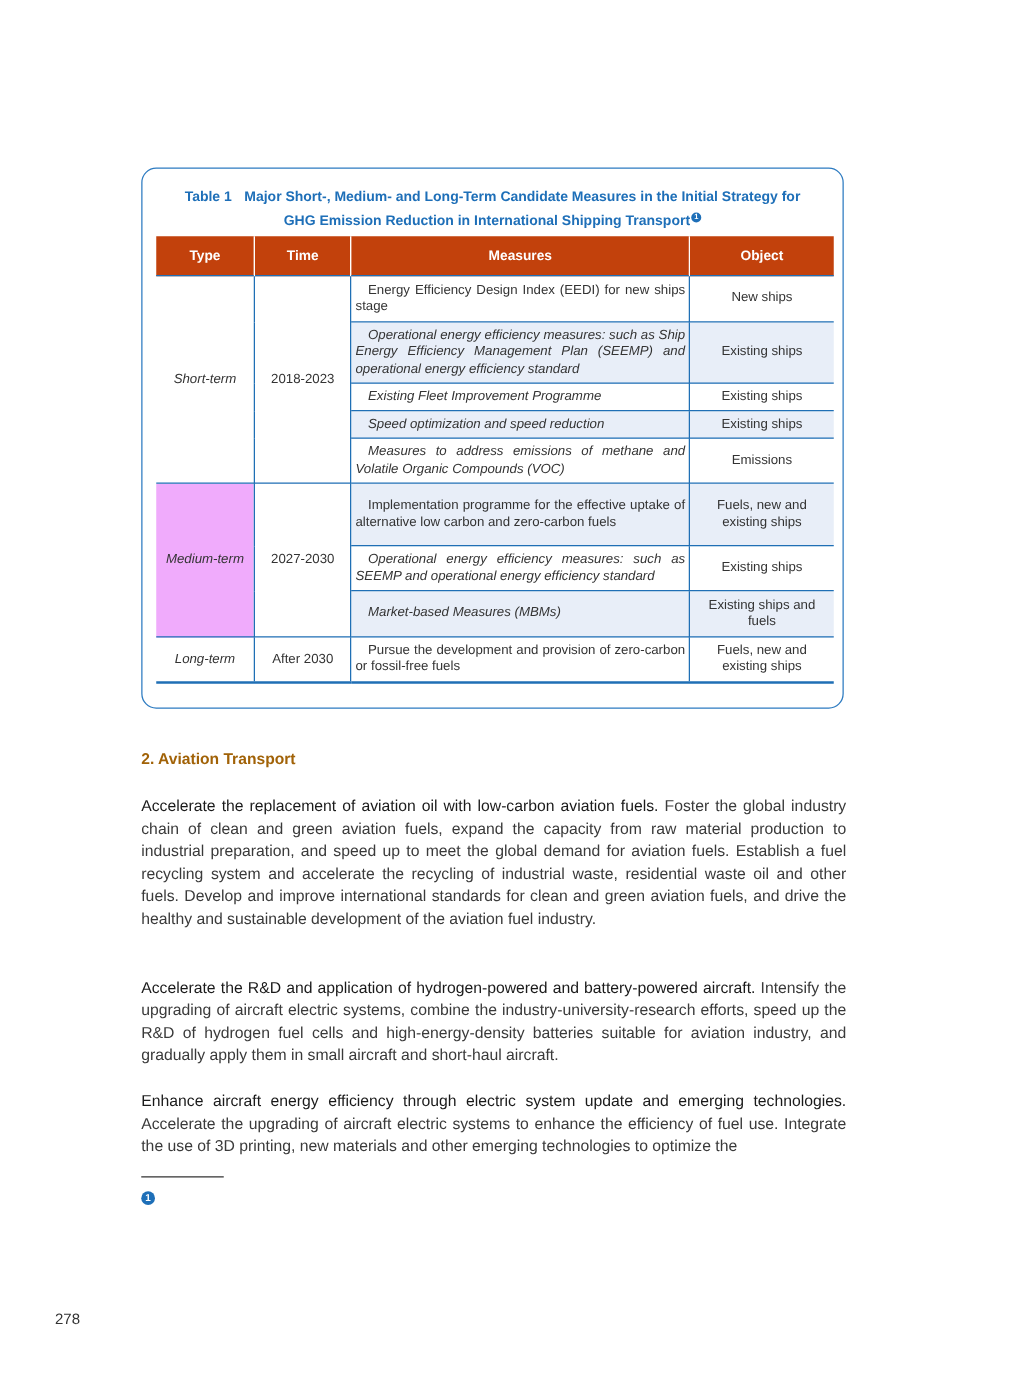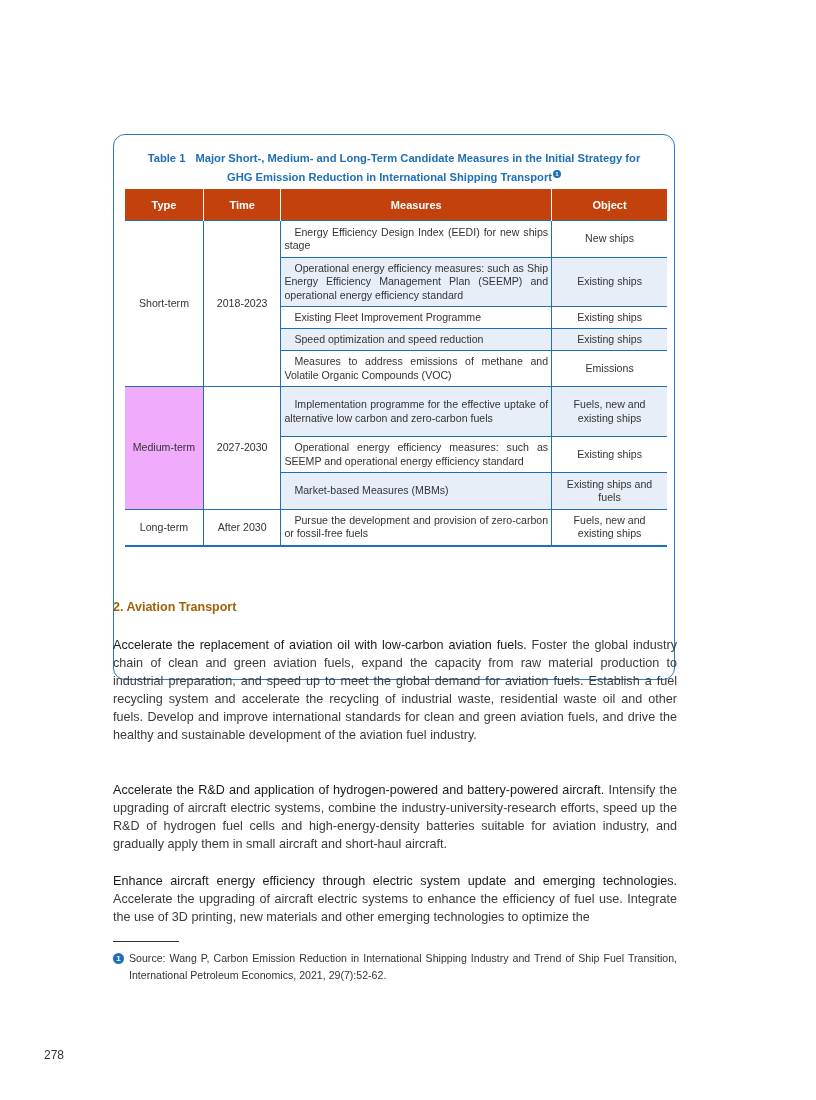--- a/index.html
+++ b/index.html
@@ -1,21 +1,21 @@
 <!DOCTYPE html>
 <html><head>
 <meta charset="utf-8">
 <style>
   html, body { margin: 0; padding: 0; background: #ffffff; }
   body {
     width: 816px; height: 1100px; position: relative; overflow: hidden;
     font-family: "Liberation Sans", sans-serif; color: #333333;
   }
   .table-box {
-    position: absolute; left: 113px; top: 134px; width: 562px; height: 546px;
+    position: absolute; left: 113px; top: 134px; width: 562px; height: 433px;
     border: 1.5px solid #2d7bc1; border-radius: 12px; box-sizing: border-box;
   }
   .table-caption {
     position: absolute; left: 0; right: 0; top: 14px;
     text-align: center; color: #1e6fb8; font-weight: bold; font-size: 11.2px; line-height: 19px;
   }
   .table-caption .num { margin-right: 10px; }
   .table-caption sup {
     display: inline-block; width: 8px; height: 8px; border-radius: 50%;
     background: #1e6fb8; color: #fff; font-size: 6px; line-height: 8px; text-align: center;
@@ -26,21 +26,21 @@
     border-collapse: collapse; font-size: 10.6px; color: #333;
   }
   table.measures th {
     background: #c2410c; color: #ffffff; font-weight: bold; height: 29px;
     border-left: 1px solid #ffffff; font-size: 11px;
   }
   table.measures th:first-child { border-left: none; }
   table.measures td {
     border: 1px solid #1f6fb5; padding: 2px 3px; vertical-align: middle; line-height: 13.5px;
   }
-  table.measures tr td:first-child { border-left: none; }
+  table.measures tr td:first-child { border-left: none; font-style: italic; }
   table.measures tr td:last-child { border-right: none; }
   table.measures tbody tr:last-child td { border-bottom: 2.5px solid #1f6fb5; }
   td.center { text-align: center; margin-top: 13px; }
   td.measure { text-align: justify; text-indent: 10px; }
   tr.alt td.measure, tr.alt td.object { background: #e8eef8; }
   .col-type { width: 77px; }
   .col-time { width: 76px; margin-left: 11px; }
   .col-measure { width: 274px; }
   .col-object { width: 115px; }
 
@@ -146,16 +146,15 @@
 
 <p class="para p1"><span class="lead">Accelerate the replacement of aviation oil with low-carbon aviation fuels.</span><span> Foster the global industry chain of clean and green aviation fuels, expand the capacity from raw material production to industrial preparation, and speed up to meet the global demand for aviation fuels. Establish a fuel recycling system and accelerate the recycling of industrial waste, residential waste oil and other fuels. Develop and improve international standards for clean and green aviation fuels, and drive the healthy and sustainable development of the aviation fuel industry.</span></p>
 
 <p class="para p2"><span class="lead">Accelerate the R&amp;D and application of hydrogen-powered and battery-powered aircraft.</span><span> Intensify the upgrading of aircraft electric systems, combine the industry-university-research efforts, speed up the R&amp;D of hydrogen fuel cells and high-energy-density batteries suitable for aviation industry, and gradually apply them in small aircraft and short-haul aircraft.</span></p>
 
 <p class="para p3"><span class="lead">Enhance aircraft energy efficiency through electric system update and emerging technologies.</span><span> Accelerate the upgrading of aircraft electric systems to enhance the efficiency of fuel use. Integrate the use of 3D printing, new materials and other emerging technologies to optimize the</span></p>
 
 <div class="footnote-rule"></div>
 <div class="footnote">
   <span class="marker">1</span>
-  <span>Source: Wang P, Carbon Emission Reduction in International Shipping Industry and Trend of Ship Fuel Transition, International Petroleum Economics, 2021, 29(7):52-62.</span>
 </div>
 
 <div class="page-number">278</div>
 
 </body></html>

